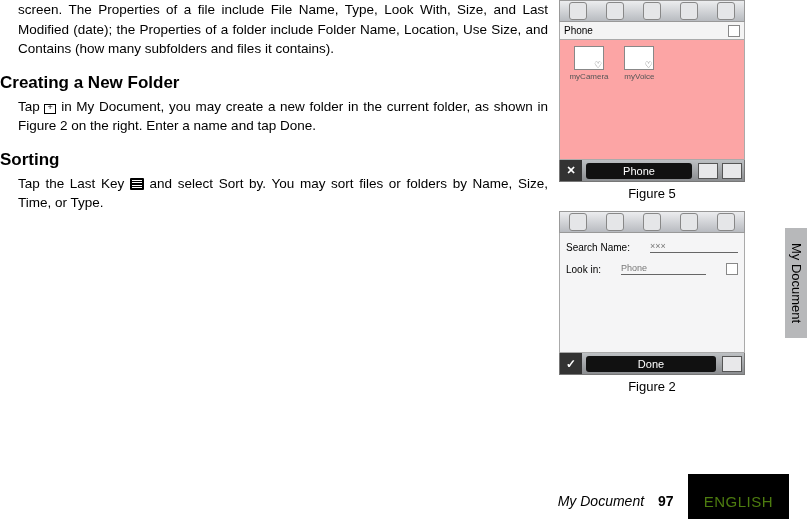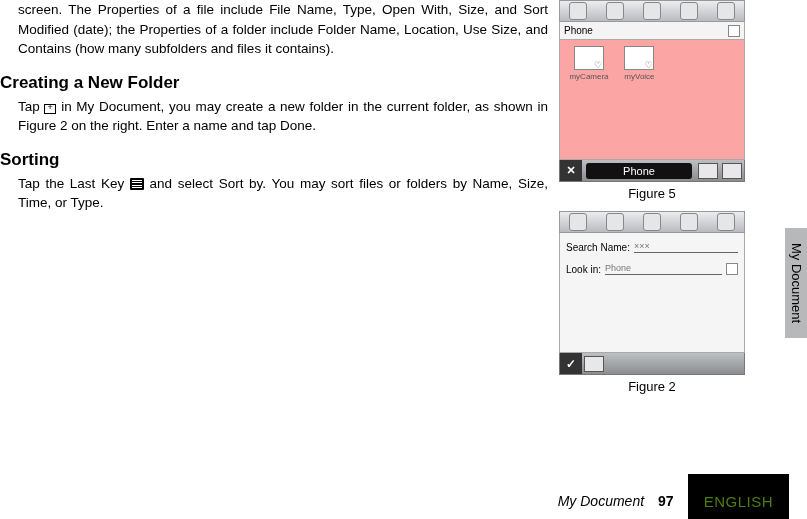--- a/index.html
+++ b/index.html
@@ -23,36 +23,36 @@
   .file-area { height: 120px; background: #fca5a5; border: 1px solid #aaa; border-top: none; padding: 6px; }
   .folder-item { display: inline-block; width: 46px; text-align: center; font-size: 8px; color: #555; }
   .folder-ic { width: 30px; height: 24px; border: 1px solid #888; background: #fff; margin: 0 auto 2px; position: relative; }
   .folder-ic::after { content: "♡"; position: absolute; bottom: -1px; right: 1px; font-size: 9px; color: #666; }
   .bottom-bar { height: 22px; background: linear-gradient(180deg, #bdc0c3 0, #8b8d90 100%); display: flex; align-items: center; border: 1px solid #777; border-top: none; }
   .bb-x { width: 22px; height: 100%; display: flex; align-items: center; justify-content: center; color: #fff; background: #333; font-size: 11px; font-weight: bold; }
   .bb-check { width: 22px; height: 100%; display: flex; align-items: center; justify-content: center; color: #fff; background: #333; font-size: 12px; font-weight: bold; }
   .bb-label { flex: 1; margin: 0 4px; height: 16px; background: #111; color: #fff; font-size: 11px; display: flex; align-items: center; justify-content: center; border-radius: 3px; }
   .bb-ic { width: 20px; height: 16px; background: #e8e8ea; border: 1px solid #555; margin: 0 2px; }
   .search-body { height: 120px; background: #f5f5f6; border: 1px solid #aaa; border-top: none; padding: 8px 6px; font-size: 10px; }
-  .search-row { margin-bottom: 10px; display: flex; align-items: center; }
+  .search-row { margin-bottom: 10px; display: flex; align-items: center; gap: 16px; }
   .search-row .lbl { margin-right: 4px; }
   .underline-field { border-bottom: 1px solid #666; flex: 1; font-size: 9px; color: #777; padding-bottom: 1px; }
   .side-tab { position: absolute; right: -18px; top: 228px; width: 22px; height: 110px; background: #b7b8ba; writing-mode: vertical-rl; text-align: center; font-size: 13px; display: flex; align-items: center; justify-content: center; }
   .footer { position: absolute; bottom: 6px; left: 0; right: 0; height: 24px; display: flex; align-items: center; justify-content: flex-end; padding-right: 18px; gap: 14px; font-size: 14px; }
   .footer .section-title { font-style: italic; }
   .footer .pagenum { font-weight: bold; }
   .footer .lang-badge { background: #000; color: #4d7c0f; padding: 19px 16px; font-size: 15px; letter-spacing: 0.5px; }
   .clear { clear: both; }
 </style>
 </head>
 <body>
 
 <div class="page">
   <div class="main-col">
-    <p class="para indent">screen. The Properties of a file include File Name, Type, Open With, Size, and Sort Modified (date); the Properties of a folder include Folder Name, Location, Use Size, and Contains (how many subfolders and files it contains).</p>
+    <p class="para indent">screen. The Properties of a file include File Name, Type, Look With, Size, and Last Modified (date); the Properties of a folder include Folder Name, Location, Use Size, and Contains (how many subfolders and files it contains).</p>
 
     <h2 class="heading">Creating a New Folder</h2>
     <p class="para indent">
       <span>Tap </span><span class="icon-newfolder"></span><span> in My Document, you may create a new folder in the current fold­er, as shown in Figure 2 on the right. Enter a name and tap Done.</span>
     </p>
 
 
     <h2 class="heading">Sorting</h2>
     <p class="para indent">
       <span>Tap the Last Key </span><span class="icon-menu"></span><span> and select Sort by. You may sort files or folders by Name, Size, Time, or Type.</span>
@@ -106,20 +106,21 @@
           <span class="underline-field">×××</span>
         </div>
         <div class="search-row">
           <span class="lbl">Look in:</span>
           <span class="underline-field"> Phone</span>
           <span class="mini-square" style="margin-left:4px;"></span>
         </div>
       </div>
       <div class="bottom-bar">
         <span class="bb-check">✓</span>
+        <span class="bb-label">Done</span>
         <span class="bb-ic"></span>
       </div>
     </div>
     <div class="fig-caption">Figure 2</div>
 
     <div class="side-tab">My Document</div>
   </div>
   <div class="clear"></div>
 </div>
 

